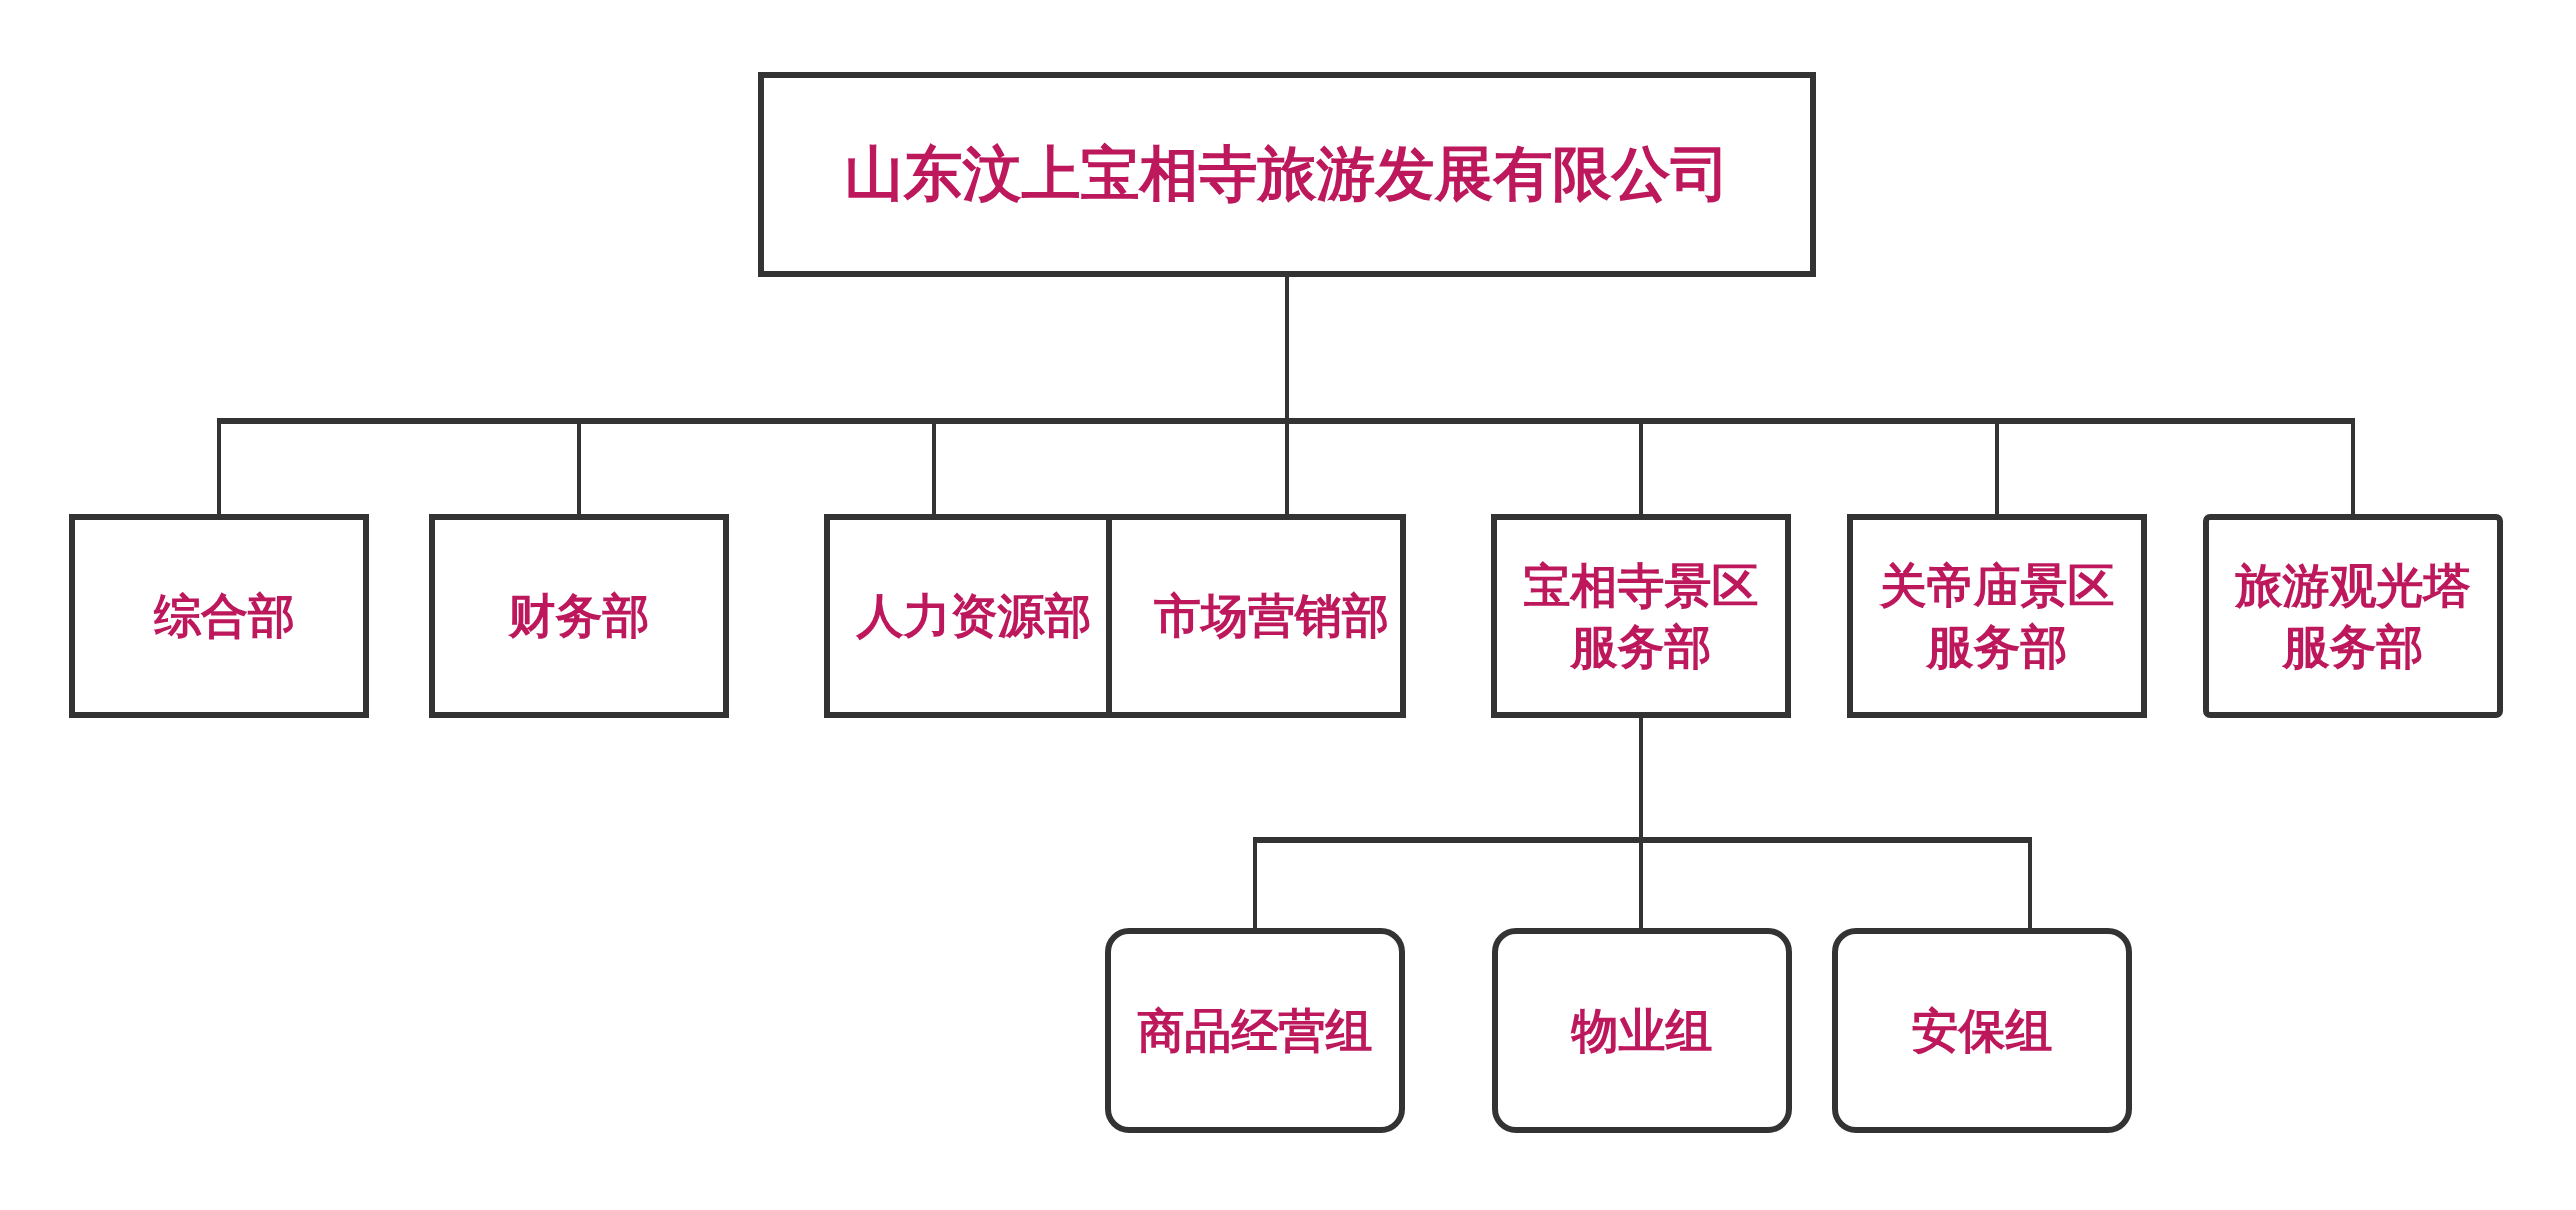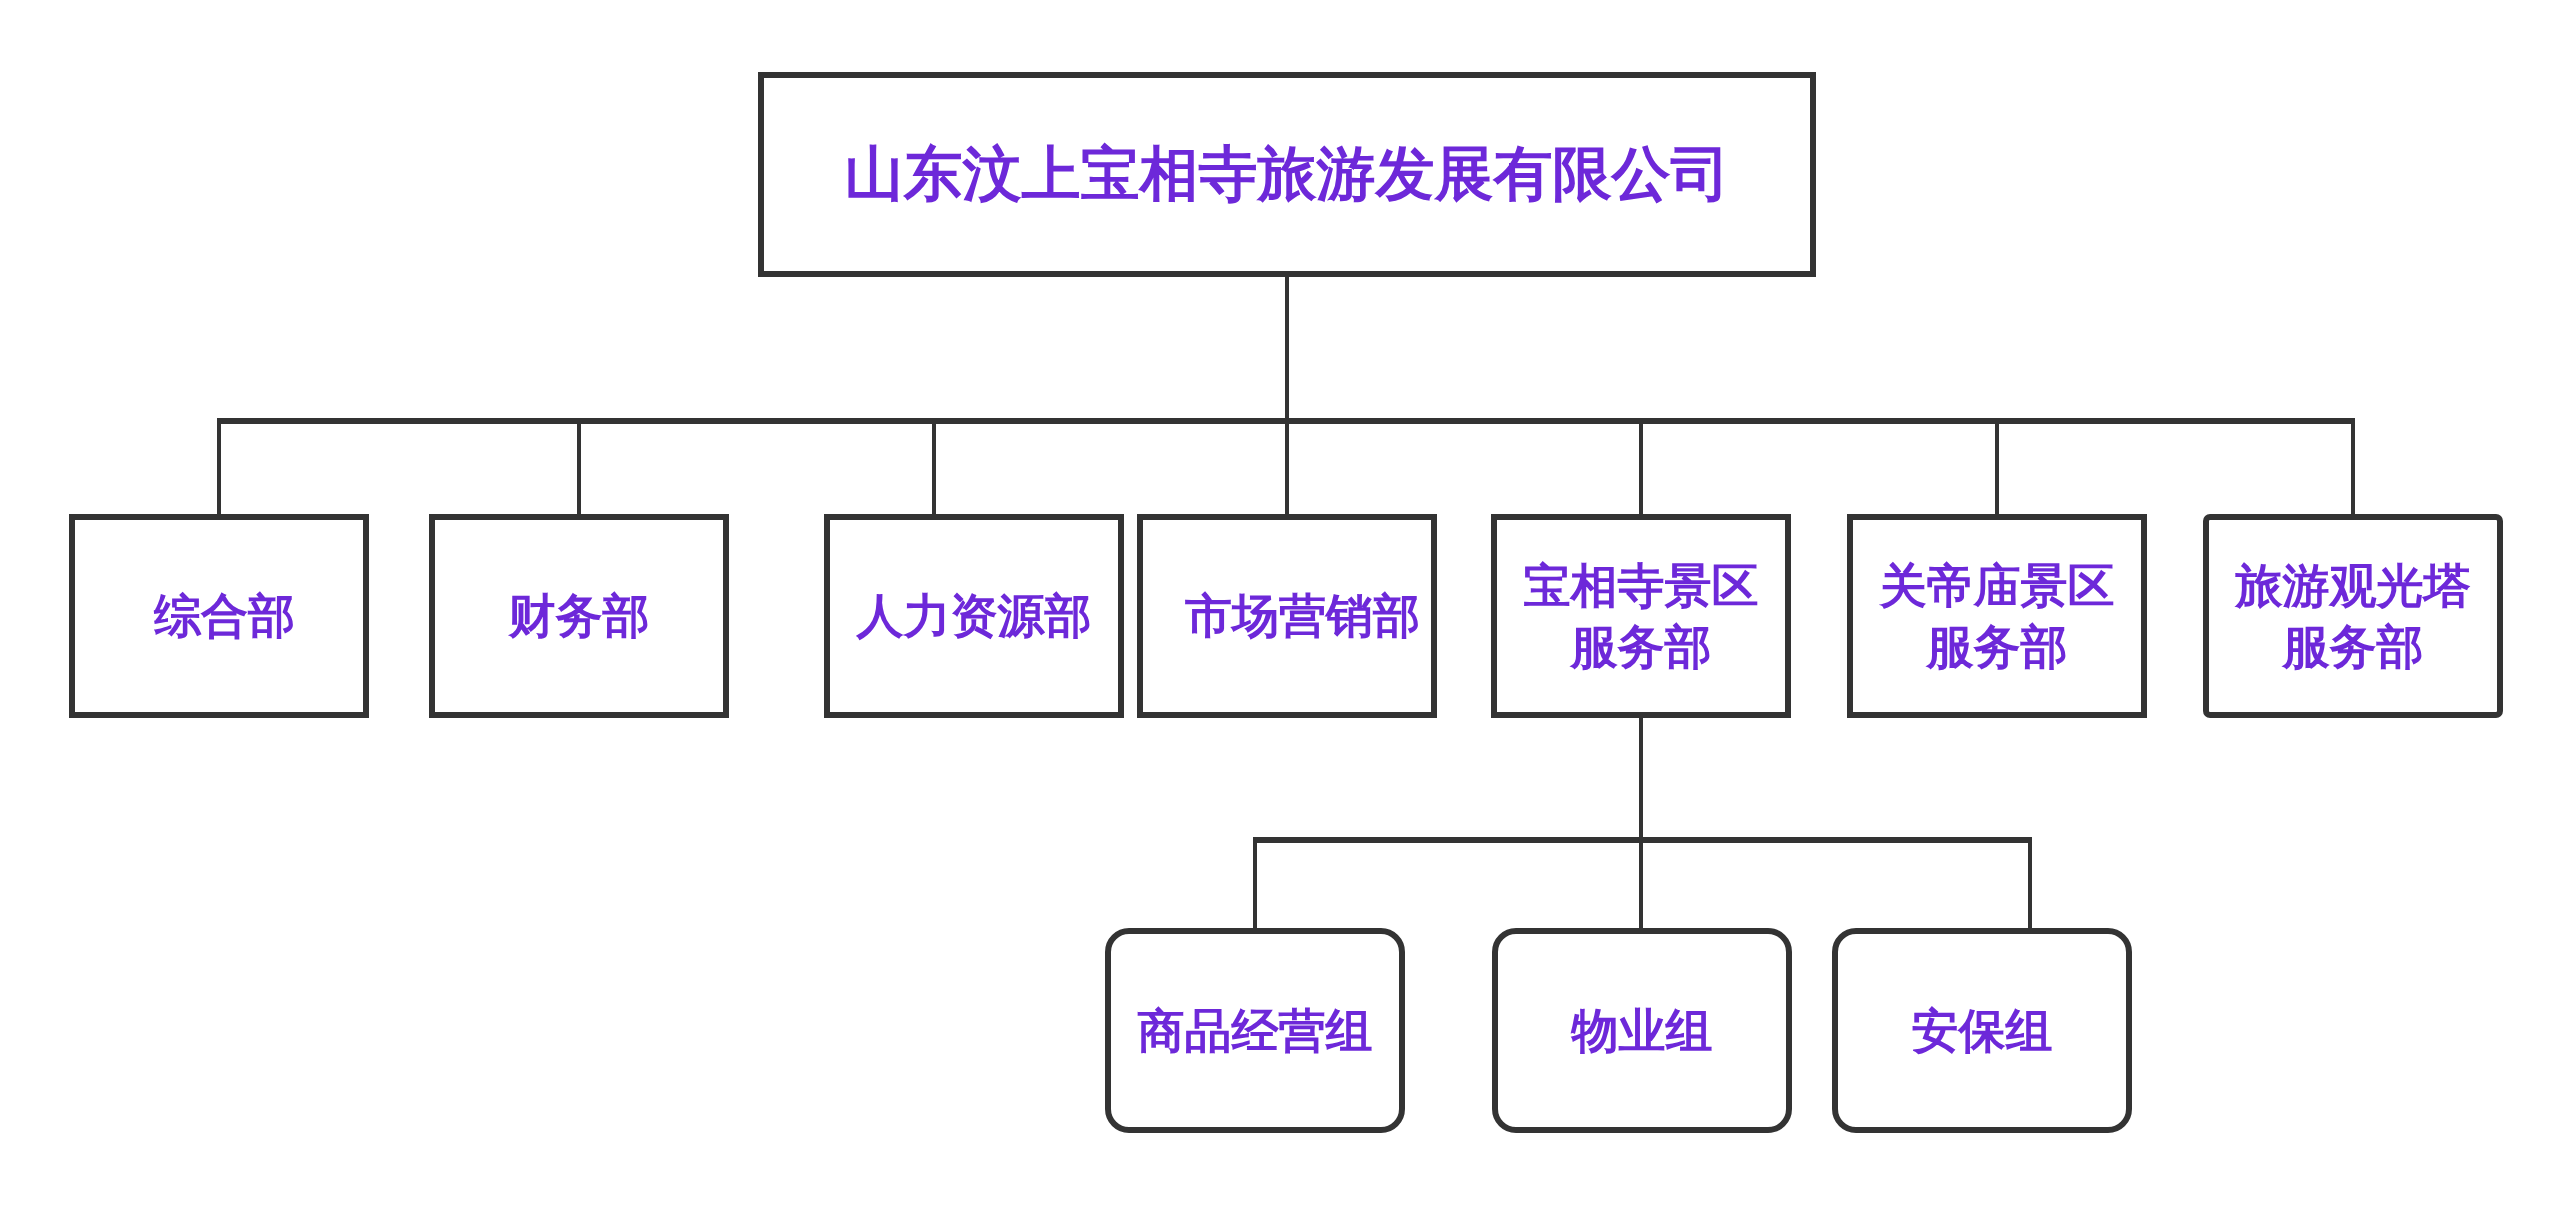--- a/index.html
+++ b/index.html
@@ -17,21 +17,21 @@
   }
   .box {
     position: absolute;
     box-sizing: border-box;
     background: #ffffff;
     border: 6px solid #333333;
     display: flex;
     align-items: center;
     justify-content: center;
     text-align: center;
-    color: #6d28d9;
+    color: #be185d;
     font-weight: 700;
     white-space: pre-line;
     line-height: 1.3;
   }
   .root-box {
     left: 758px; top: 72px;
     width: 1058px; height: 205px;
     font-size: 59px;
   }
   .dept-box {
@@ -41,21 +41,21 @@
   }
   .group-box {
     top: 928px;
     width: 300px; height: 205px;
     font-size: 47px;
     border-radius: 24px;
   }
   .d1 { left: 69px; padding-left: 11px; }
   .d2 { left: 429px; }
   .d3 { left: 824px; }
-  .d4 { left: 1137px; padding-left: 31px; }
+  .d4 { left: 1106px; padding-left: 31px; }
   .d5 { left: 1491px; }
   .d6 { left: 1847px; }
   .d7 { left: 2203px; border-radius: 7px; }
   .g1 { left: 1105px; }
   .g2 { left: 1492px; }
   .g3 { left: 1832px; }
   .conn {
     position: absolute;
     background: #333333;
   }

